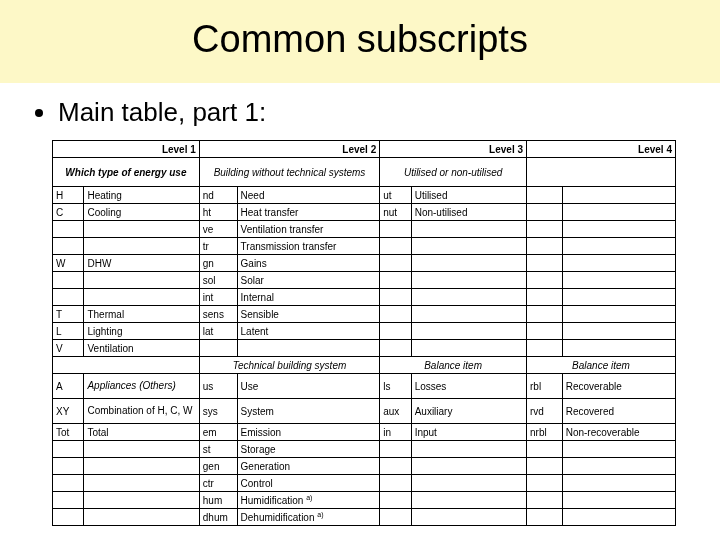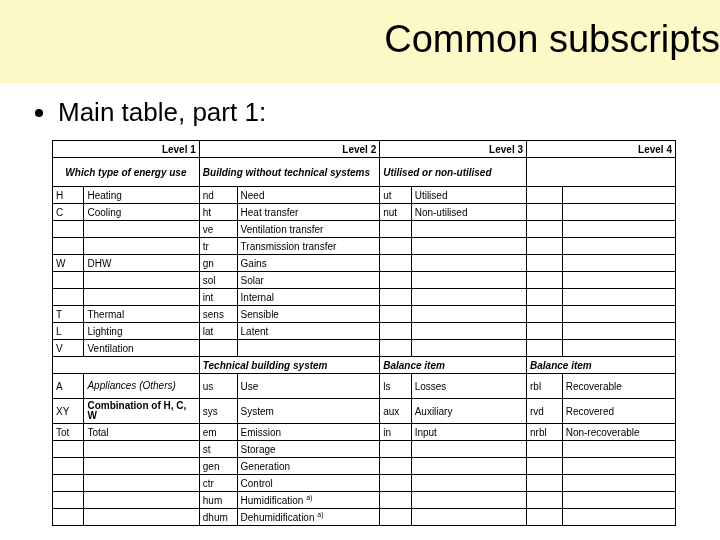--- a/index.html
+++ b/index.html
@@ -1,28 +1,28 @@
 <!DOCTYPE html>
 <html><head>
 <meta charset="utf-8">
 <style>
   html,body{margin:0;padding:0;width:720px;height:540px;background:#fff;font-family:Arial,Helvetica,sans-serif;color:#000}
   .slide{position:relative;width:720px;height:540px;box-sizing:border-box}
-  .title-band{background:#fdf8c7;margin:0;padding:18px 0 22px;text-align:right}
+  .title-band{background:#fdf8c7;margin:0;padding:18px 0 22px;text-align:center}
   .title-band h1{margin:0;font-weight:400;font-size:38px;font-family:Arial,Helvetica,sans-serif;color:#000}
   .bullet-wrap{padding:14px 0 8px 38px}
   .bullet-wrap ul{margin:0;padding-left:20px}
   .bullet-wrap li{font-size:26px;font-weight:400}
   .tbl-wrap{padding:4px 44px 0 52px}
   table{border-collapse:collapse;width:100%;table-layout:fixed;font-size:10px}
   col.cd{width:30px}col.lb{}
   td,th{border:1px solid #000;padding:1px 3px;height:14px;vertical-align:middle;white-space:nowrap;overflow:hidden;text-overflow:clip}
   th{font-weight:700;text-align:right;font-size:10px}
   td.cd{text-align:left}
-  .sec td{font-style:italic;font-weight:700;}
+  .sec td{font-style:italic;font-weight:400;text-align:center}
   .sec td.first{font-weight:700;text-align:center}
   sup{font-size:7px}
 </style>
 </head>
 <body>
 <div class="slide">
 
 <div class="title-band">
   <h1>Common subscripts</h1>
 </div>
@@ -171,21 +171,21 @@
             <td style="white-space: normal; line-height: 10px; height: 22px; font-style: italic;">Appliances (Others)</td>
             <td class="cd">us</td>
             <td>Use</td>
             <td class="cd">ls</td>
             <td>Losses</td>
             <td class="cd">rbl</td>
             <td>Recoverable</td>
           </tr>
           <tr>
             <td class="cd">XY</td>
-            <td style="white-space: normal; line-height: 10px; height: 22px; font-weight: bold;">Combination of H, C, W</td>
+            <td style="white-space: normal; line-height: 10px; height: 22px;">Combination of H, C, W</td>
             <td class="cd">sys</td>
             <td>System</td>
             <td class="cd">aux</td>
             <td>Auxiliary</td>
             <td class="cd">rvd</td>
             <td>Recovered</td>
           </tr>
           <tr>
             <td class="cd">Tot</td>
             <td>Total</td>

